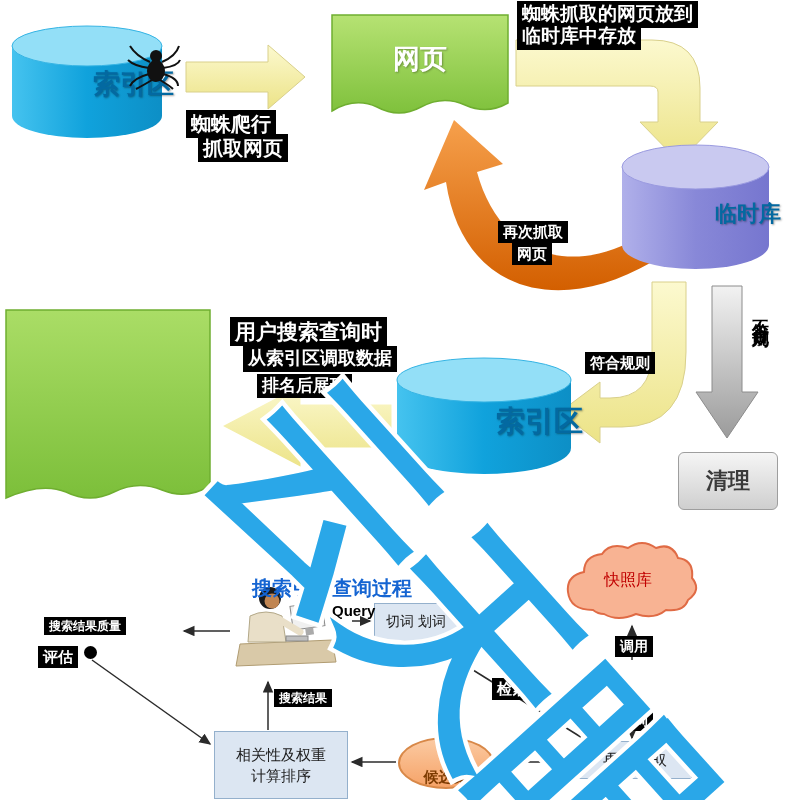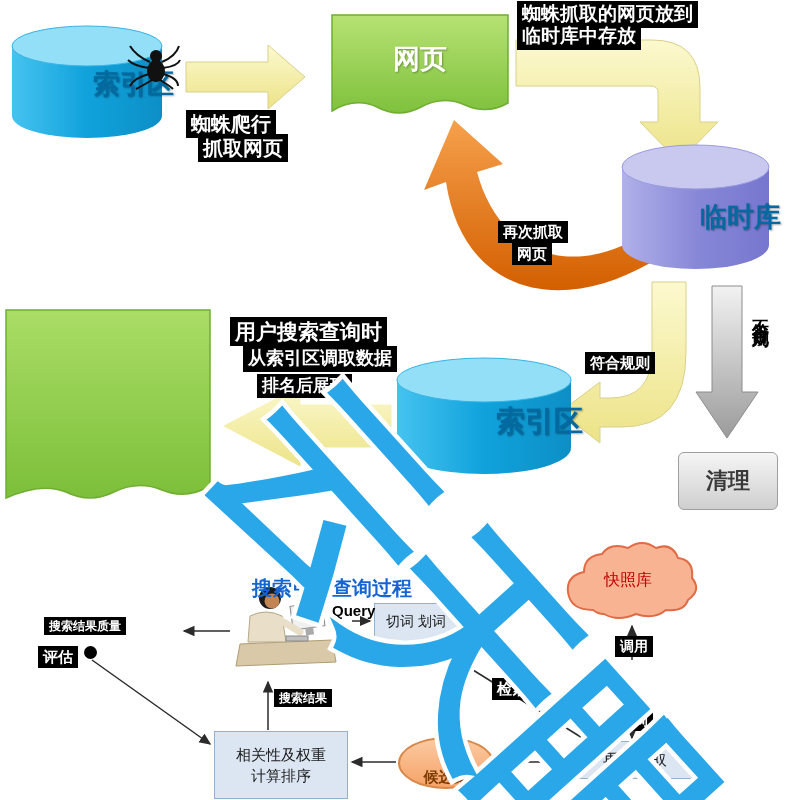--- a/index.html
+++ b/index.html
@@ -120,21 +120,21 @@
       <defs>
         <linearGradient id="cp1" x1="0" y1="0" x2="1" y2="0">
           <stop offset="0" stop-color="#b0b0ea"></stop>
             <stop offset="0.5" stop-color="#8888d8"></stop>
             <stop offset="1" stop-color="#7676cf"></stop>
         </linearGradient>
       </defs>
       <path d="M4,24 v78 a73.5,24 0 0 0 147,0 v-78" fill="url(#cp1)"></path>
       <ellipse cx="77.5" cy="24" rx="73.5" ry="22" fill="#c9c9f0" stroke="#9a9ae0"></ellipse>
     </svg>
-    <div class="cyl-label" style="top:56px;font-size:27px">临时库</div>
+    <div class="cyl-label" style="top:56px;font-size:22px">临时库</div>
   </div>
 
   <div class="abs" style="left:393px;top:356px;width:182px;height:122px;z-index:2">
     <svg width="182" height="122">
       <defs>
         <linearGradient id="cb2" x1="0" y1="0" x2="1" y2="0">
           <stop offset="0" stop-color="#45c3ef"></stop>
             <stop offset="0.5" stop-color="#10a2dc"></stop>
             <stop offset="1" stop-color="#0d8fc6"></stop>
         </linearGradient>

